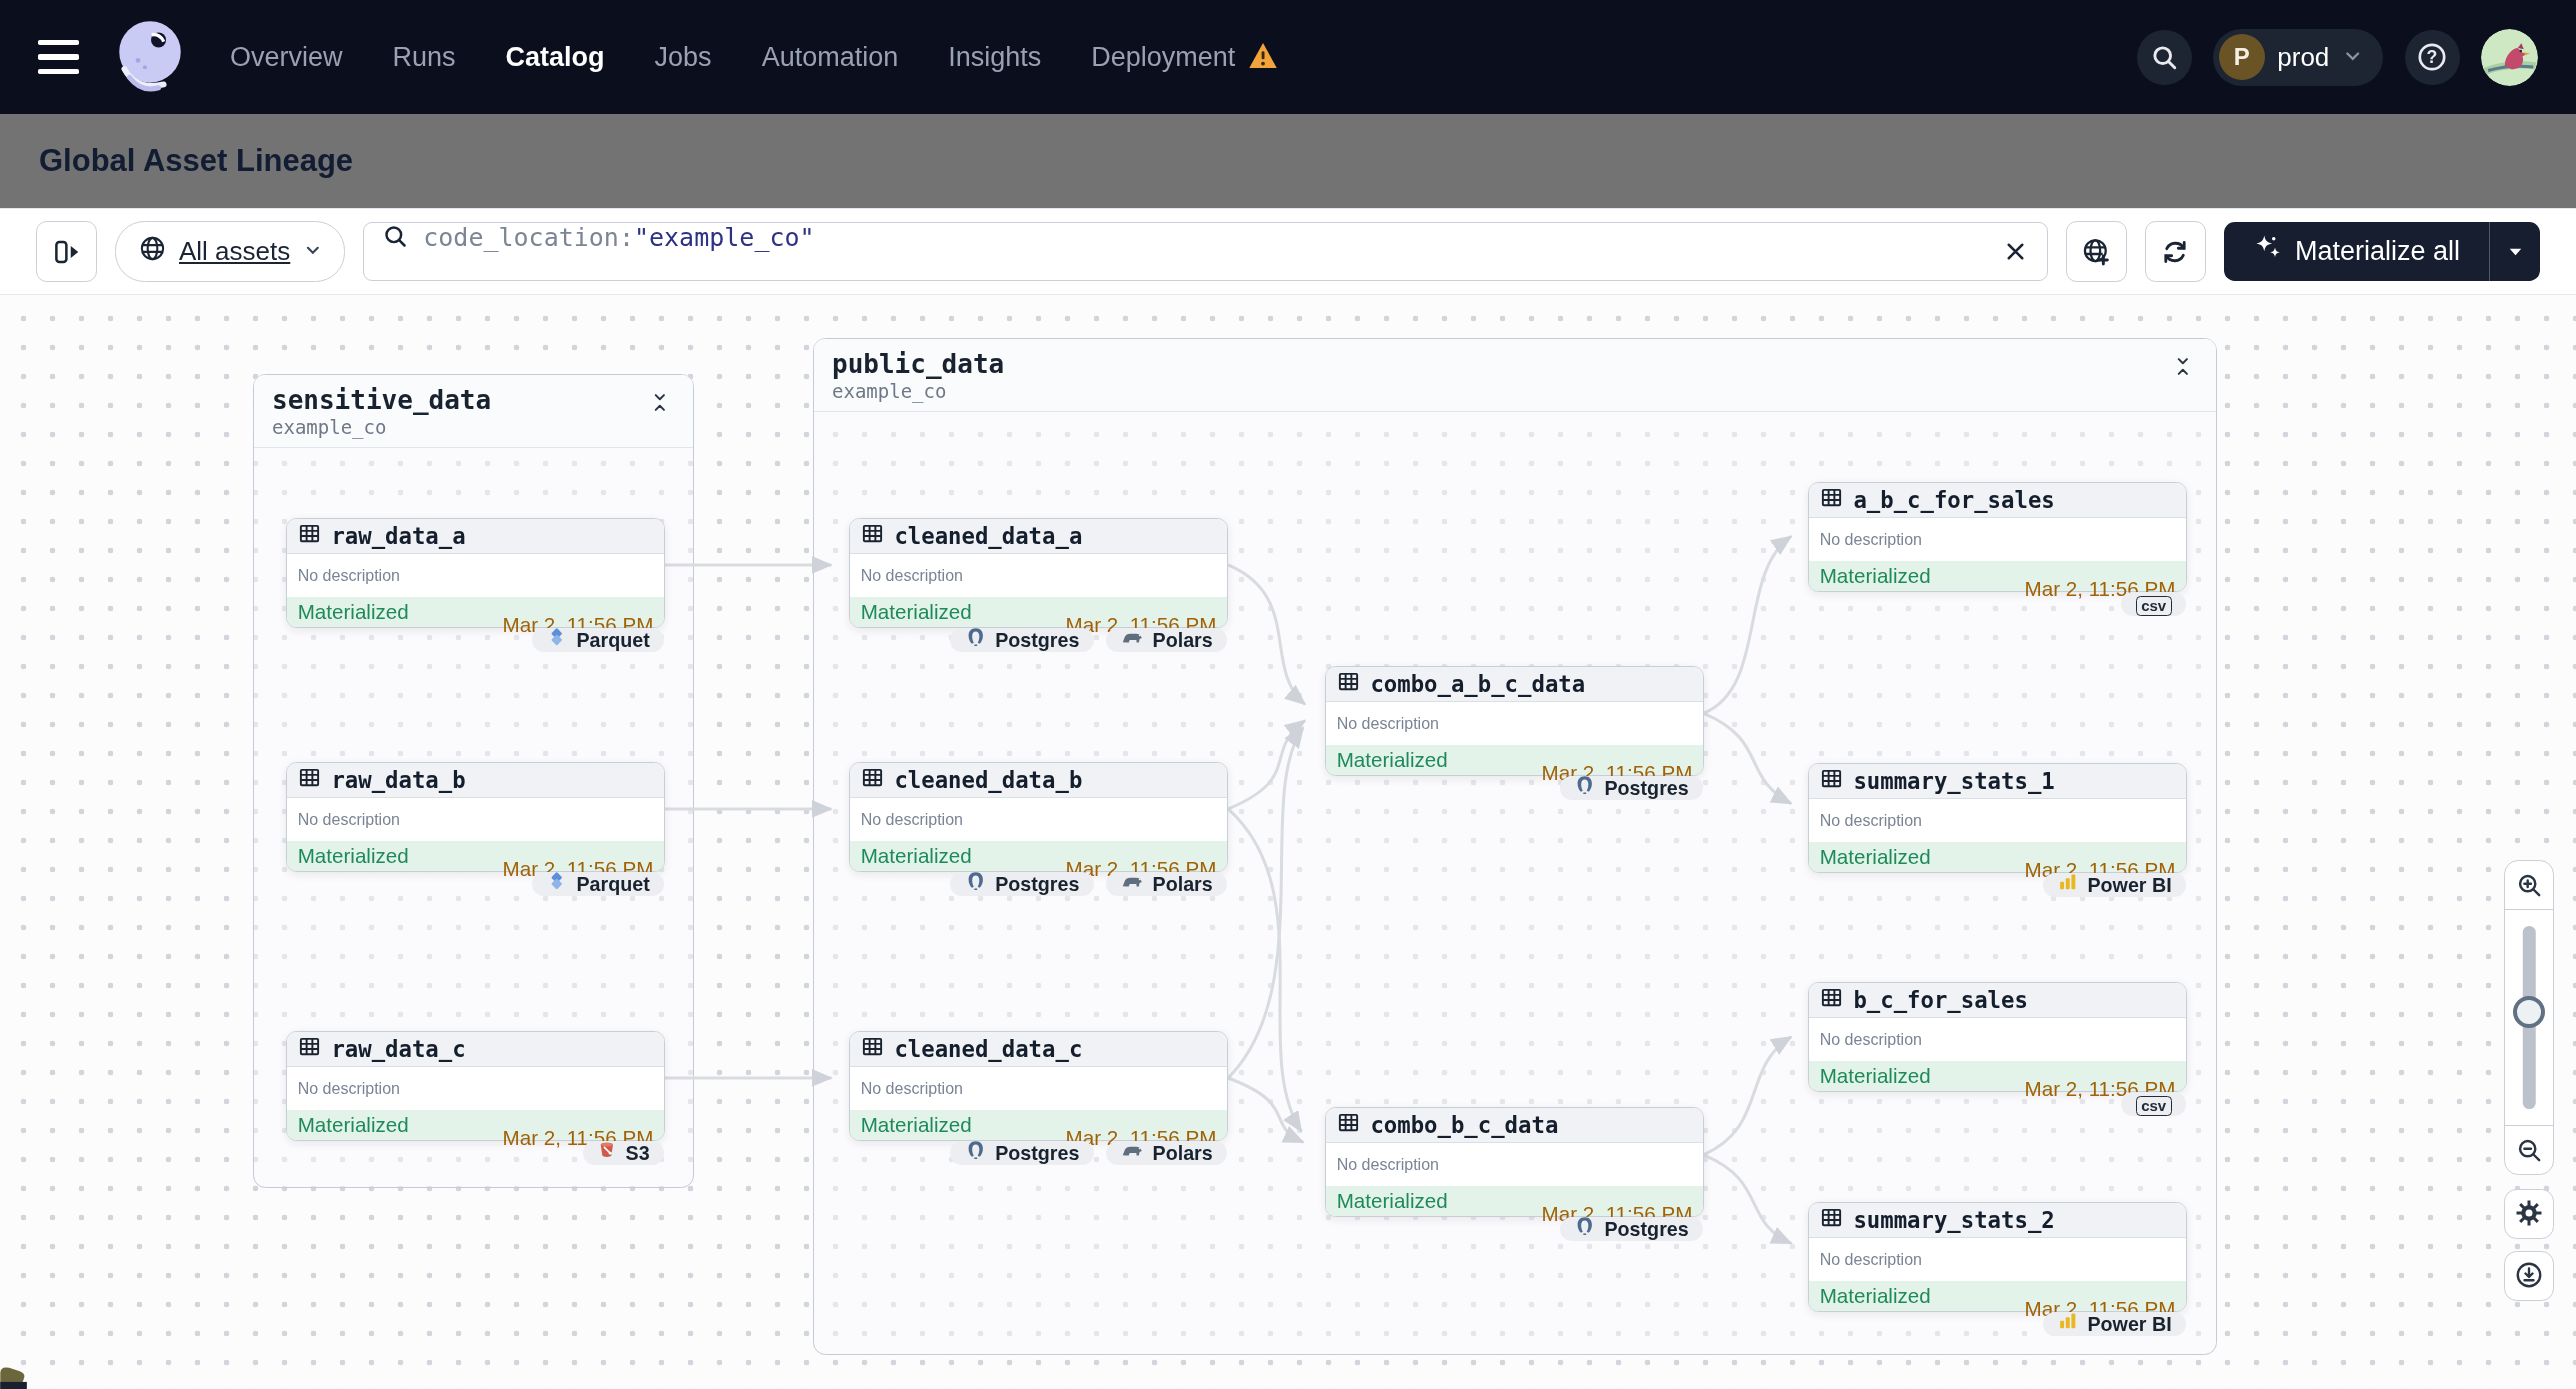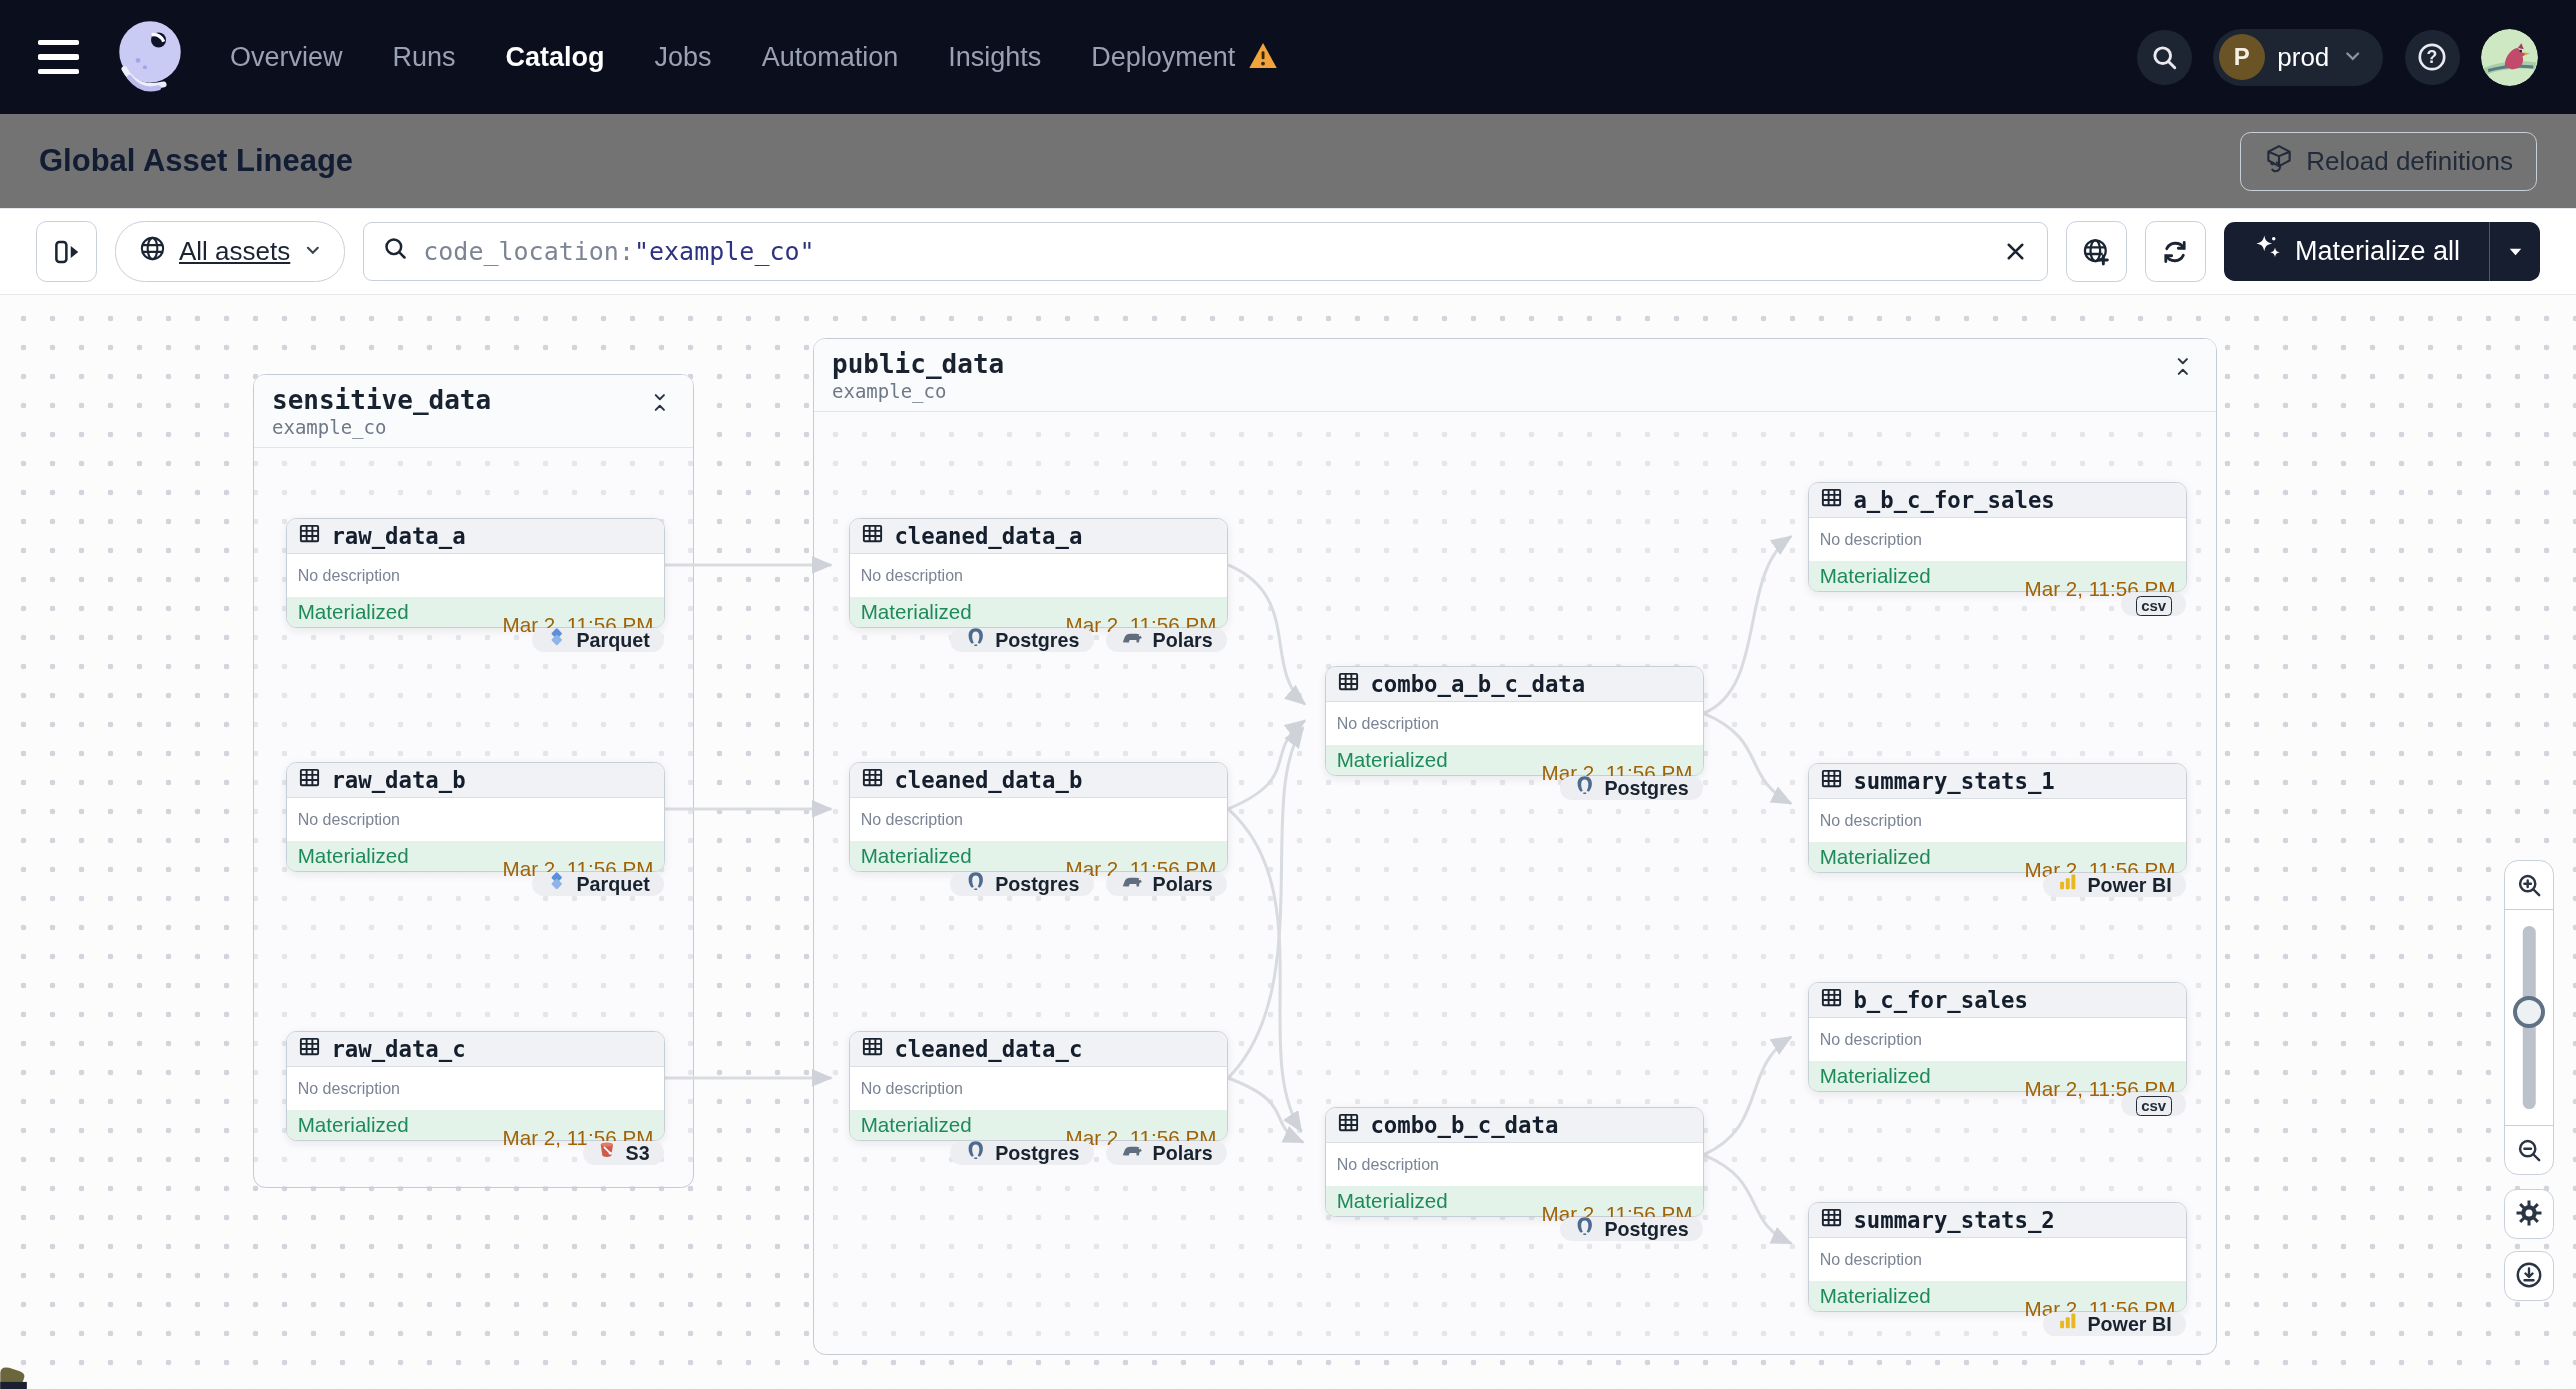--- a/index.html
+++ b/index.html
@@ -25,21 +25,21 @@
   
   .pagehead{height:95px;background:#737373;display:flex;align-items:center;padding:0 39px;box-sizing:border-box;border-bottom:0.9px solid #E4E7EB;}
   .pagetitle{font-size:31px;font-weight:700;color:#121C33;}
   .reload-btn{margin-left:auto;height:59px;border:1.8px solid #C9D0D8;border-radius:10.7px;background:transparent;
     display:flex;align-items:center;gap:12.5px;padding:0 23px;font-size:26px;color:#222B3A;cursor:pointer;}
 
   
   .toolbar{height:86px;background:#fff;display:flex;align-items:center;gap:18px;padding:0 36px;box-sizing:border-box;border-bottom:0.9px solid #E6E9ED;}
   .sq-btn{width:59px;height:59px;border:1.8px solid #C9D0D8;border-radius:10.7px;background:#fff;display:flex;align-items:center;justify-content:center;cursor:pointer;flex:none;}
   .scope-btn{height:59px;border:1.8px solid #C9D0D8;border-radius:29.5px;background:#fff;display:flex;align-items:center;gap:12.5px;padding:0 21.5px;font-size:26px;color:#1A2433;cursor:pointer;flex:none;text-decoration:underline;}
-  .searchbox{flex:1;height:59px;border:1.8px solid #C9D0D8;border-radius:9px;display:flex;align-items:center;gap:14.3px;padding:0 18px;box-sizing:border-box;font-size:25px;}
+  .searchbox{flex:1;height:59px;border:1.8px solid #C9D0D8;border-radius:9px;display:flex;gap:14.3px;padding:0 18px;box-sizing:border-box;font-size:25px;}
   .search-field{color:#7B8594;}
   .search-value{color:#2D3283;}
   .clear-x{margin-left:auto;cursor:pointer;display:flex;align-items:center;}
   .mat-split{height:59px;border-radius:10.7px;background:#171E30;display:flex;align-items:stretch;overflow:hidden;cursor:pointer;flex:none;}
   .mat-main{display:flex;align-items:center;gap:12.5px;padding:0 29px;color:#fff;font-size:27px;}
   .mat-divider{width:0.9px;background:rgba(255,255,255,0.25);}
   .mat-caret{width:50px;display:flex;align-items:center;justify-content:center;}
 
   
   .canvas{position:relative;width:2576px;height:1094px;background-color:#FCFCFD;
@@ -149,31 +149,20 @@
           <path d="M31 16 l3-4 2 5 z" fill="#A93A5B"></path>
           <circle cx="33.5" cy="18.5" r="1.1" fill="#2B2B2B"></circle>
           <path d="M36.5 19.5 l5 1.2 -4.8 1.4 z" fill="#E8A13C"></path>
         </svg>
     </div>
   </div>
 </div>
 
 <div class="pagehead">
   <div class="pagetitle">Global Asset Lineage</div>
-  <button class="reload-btn">
-    <span>
-      <svg width="30" height="30" viewBox="0 0 24 24" fill="none" stroke="#222B3A" stroke-width="1.7" stroke-linejoin="round">
-          <path d="M12 2.5 L20.5 7 V14 L12 18.5 L3.5 14 V7 Z"></path>
-          <path d="M12 10.5 L20.5 7 M12 10.5 L3.5 7 M12 10.5 V18.5"></path>
-          <path d="M6.2 20.8 a3.6 3.6 0 1 0 3.4 -5.4" stroke-width="1.6"></path>
-          <path d="M6.8 15 l-1 1.6 1.9 0.7" stroke-width="1.6"></path>
-        </svg>
-    </span>
-    <span>Reload definitions</span>
-  </button>
 </div>
 
 <div class="toolbar">
   <div class="sq-btn">
     <svg width="30" height="30" viewBox="0 0 24 24">
         <rect x="3.5" y="4" width="8" height="16" rx="2.4" fill="none" stroke="#1A2433" stroke-width="2"></rect>
         <path d="M15 7.2 L21 12 L15 16.8 Z" fill="#1A2433"></path>
       </svg>
   </div>
   <div class="scope-btn">

